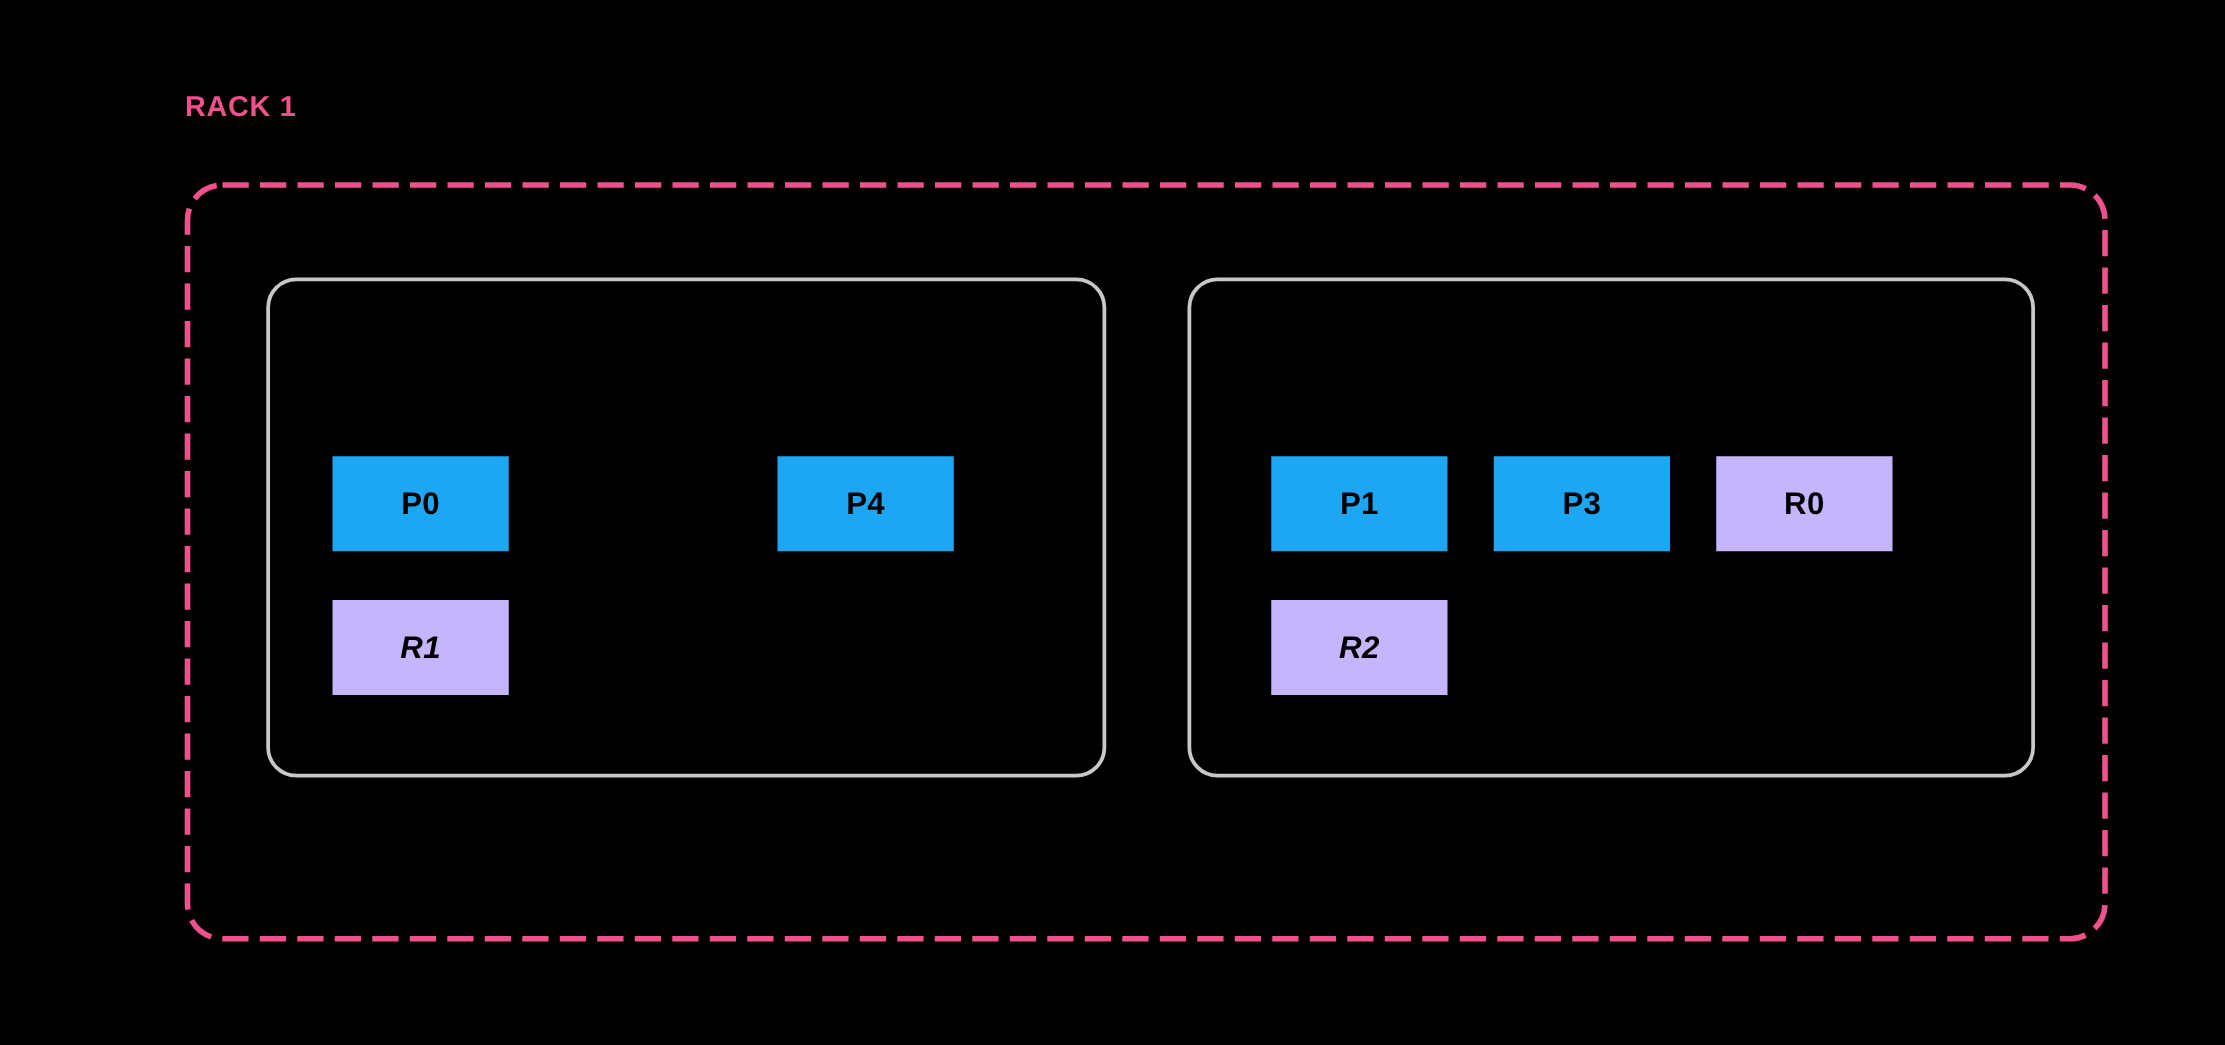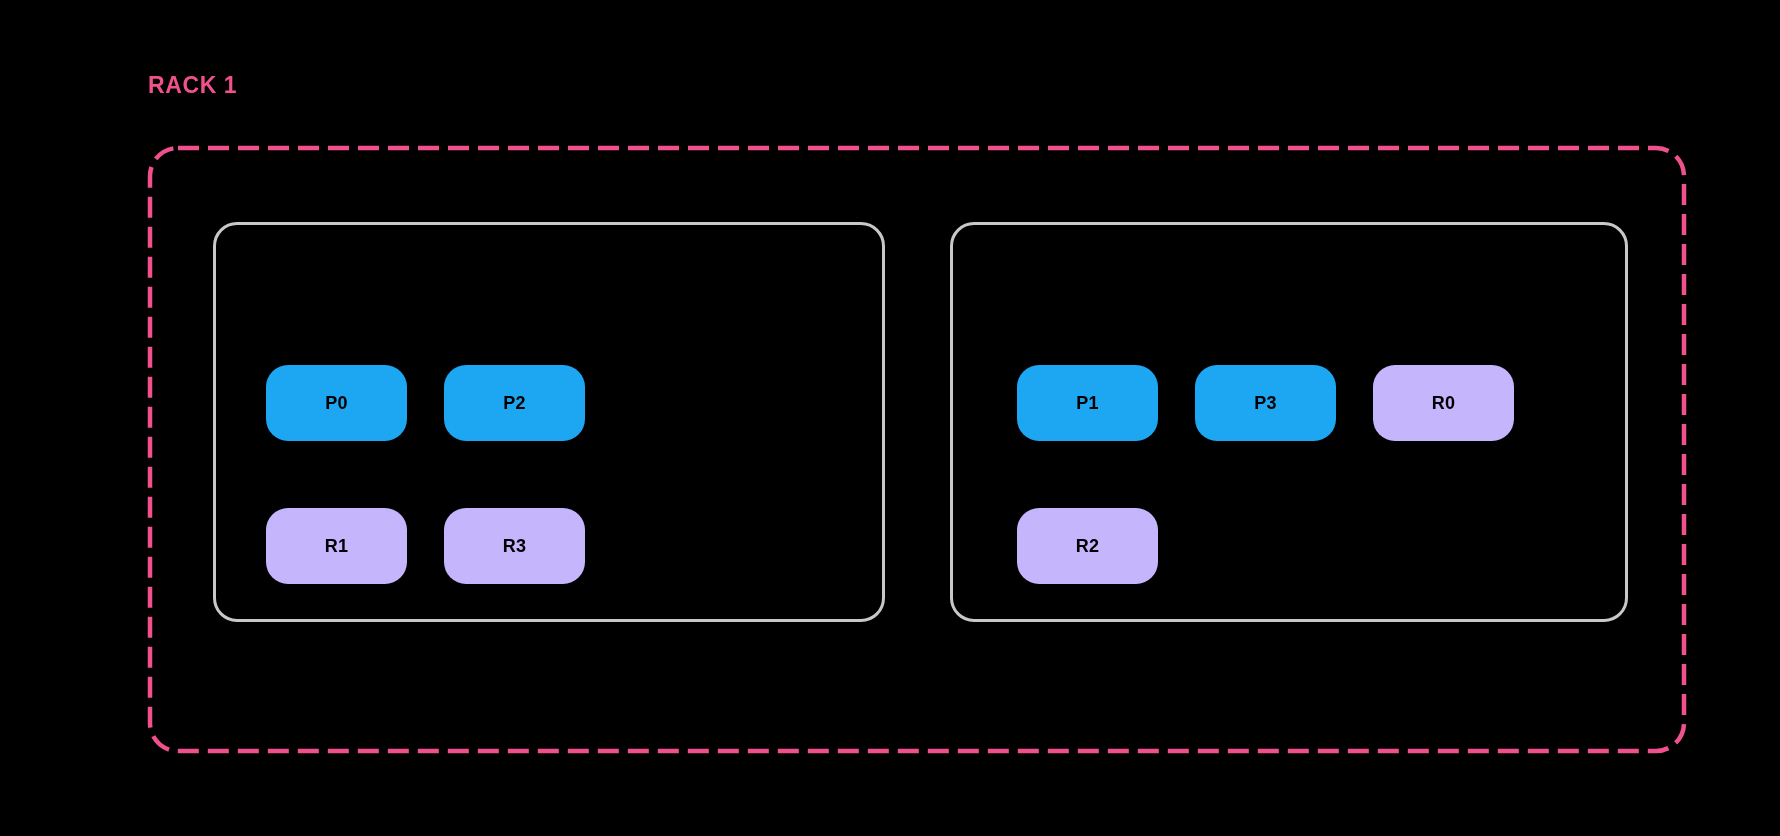--- a/index.html
+++ b/index.html
@@ -54,54 +54,52 @@
   #node-panel-1 { left: 922px; width: 678px; }
 
   
   .block {
     position: absolute;
     width: 141px;
     height: 76px;
     display: flex;
     align-items: center;
     justify-content: center;
-    font-size: 18px;
+    font-size: 25px;
     font-weight: bold;
     color: #000000;
     box-sizing: border-box;
     letter-spacing: 0.3px;
-    border-radius: 22px;
   }
   .block.primary { background: #1DA6F2; }
   .block.replica { background: #c4b5fd; }
 
   .row-top    { top: 365px; }
-  .row-bottom { top: 508px; }
+  .row-bottom { top: 480px; font-style: italic; }
 </style>
 </head>
 <body>
 
 <div id="canvas">
 
   <div id="rack-label">RACK 1</div>
 
   <div id="rack-boundary">
     <svg viewBox="0 0 1538 607" preserveAspectRatio="none" aria-hidden="true">
       <rect x="2" y="2" width="1534" height="603" rx="28" ry="28" fill="none" stroke="#F0508C" stroke-width="4.5" stroke-dasharray="21 9" stroke-linecap="butt"></rect>
     </svg>
   </div>
 
   <div class="node-panel" id="node-panel-0"></div>
   <div class="node-panel" id="node-panel-1"></div>
 
   <div class="block primary row-top" style="left:238px">P0</div>
-  <div class="block primary row-top" style="left:416px">P2</div>
+  <div class="block primary row-top" style="left:594px">P4</div>
 
   <div class="block replica row-bottom" style="left:238px">R1</div>
-  <div class="block replica row-bottom" style="left:416px">R3</div>
 
   <div class="block primary row-top" style="left:989px">P1</div>
   <div class="block primary row-top" style="left:1167px">P3</div>
   <div class="block replica row-top" style="left:1345px">R0</div>
 
   <div class="block replica row-bottom" style="left:989px">R2</div>
 
 </div>
 
 </body></html>

